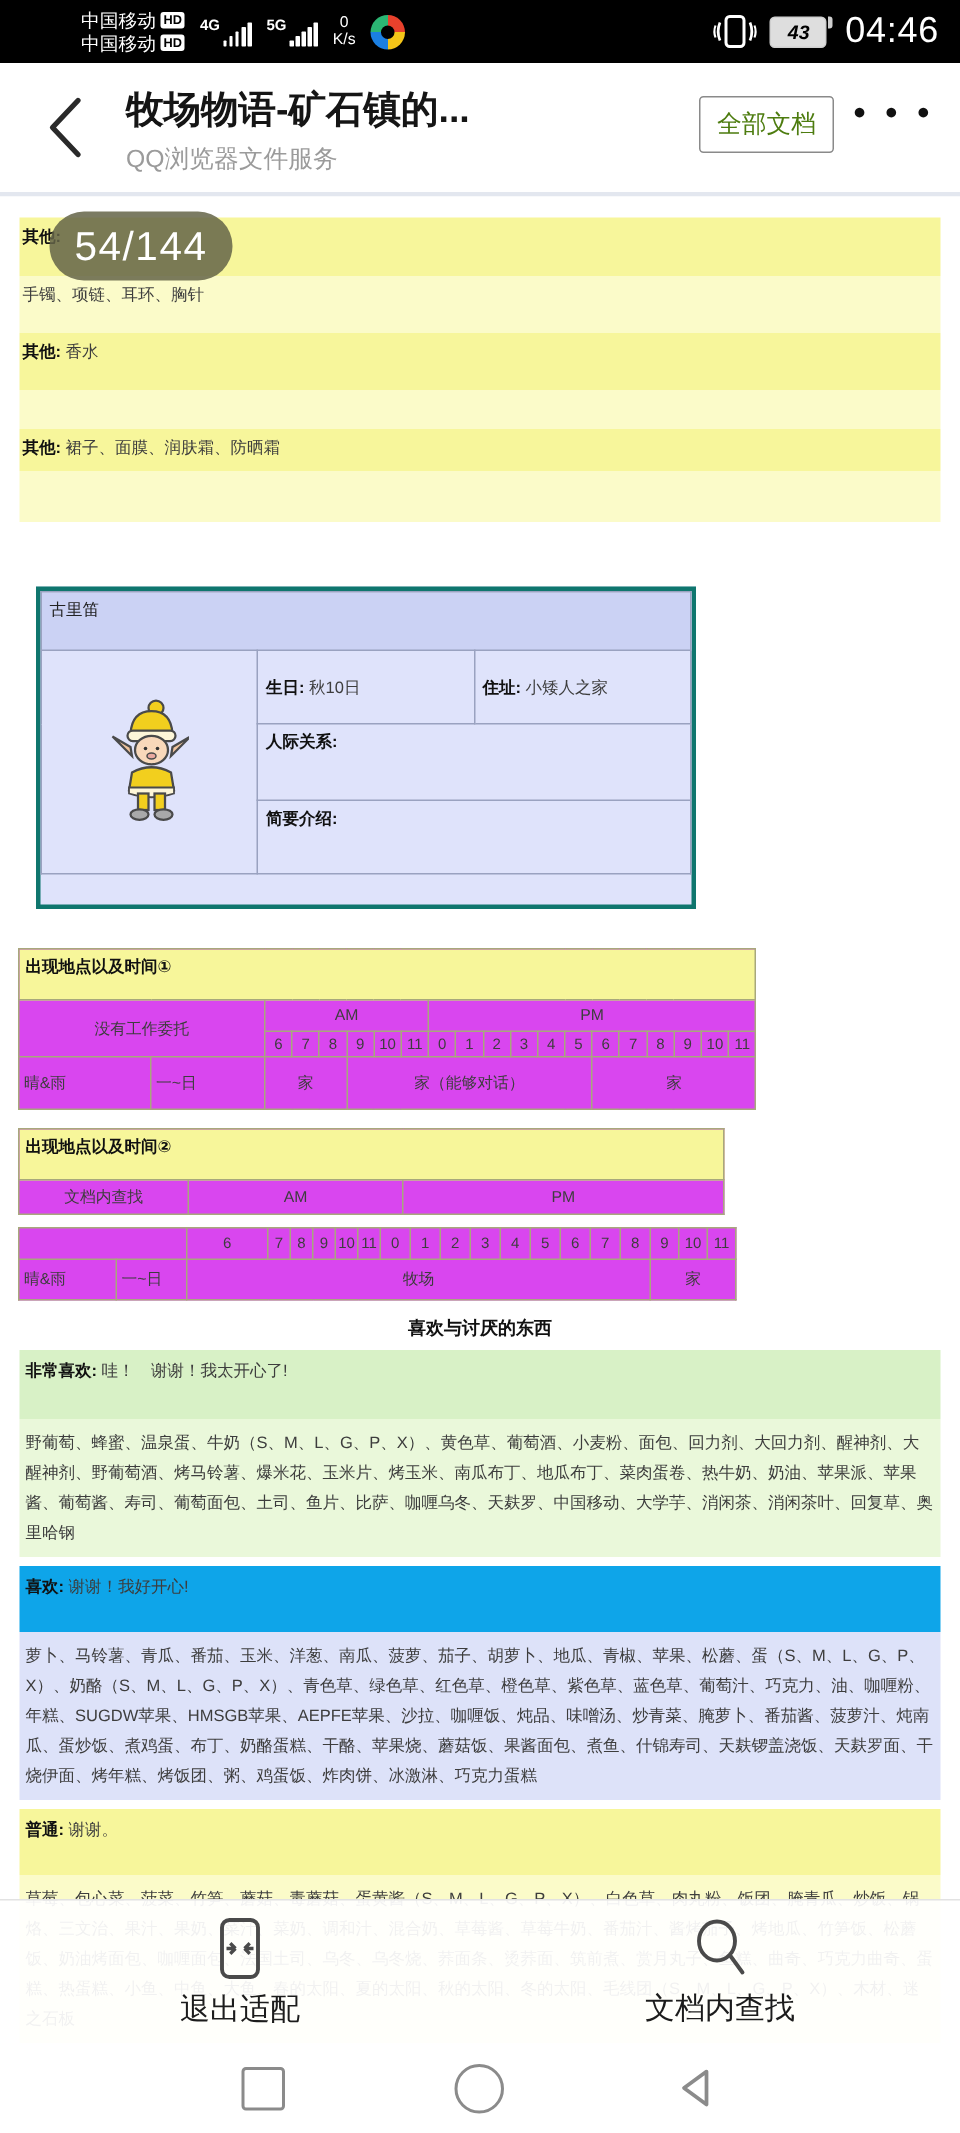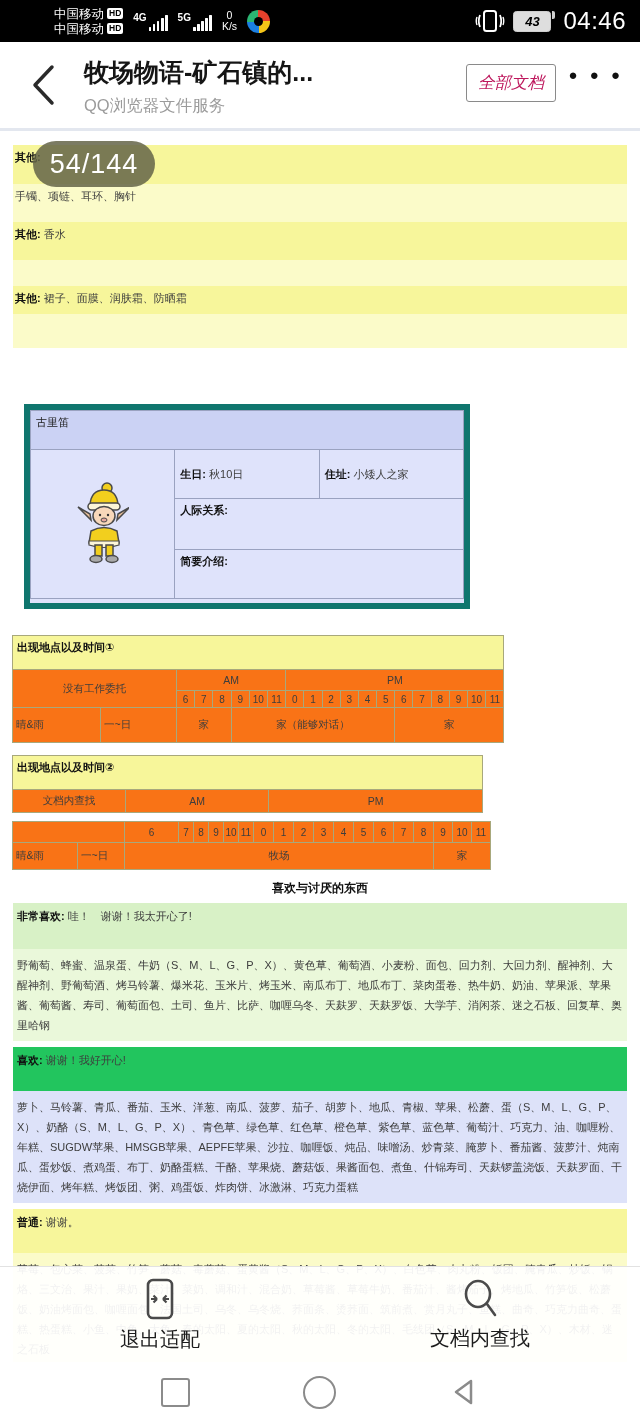--- a/index.html
+++ b/index.html
@@ -24,56 +24,56 @@
   .batt .body{width:36px;height:19px;border:1.5px solid #cfcfcf;border-radius:3.5px;background:#dedede;
               color:#000;font-size:13px;font-weight:bold;display:flex;align-items:center;justify-content:center;}
   .batt .nub{width:3px;height:8px;background:#cfcfcf;border-radius:0 2px 2px 0;margin-left:1px;}
   .sb-time{font-size:24px;letter-spacing:.5px;}
   
   .header{position:absolute;top:42px;left:0;width:636px;height:86px;background:#fff;}
   .back{position:absolute;left:30px;top:22px;width:26px;height:42px;cursor:pointer;}
   .htitle{position:absolute;left:84px;top:14px;font-size:25px;font-weight:bold;color:#151515;white-space:nowrap;}
   .hsub{position:absolute;left:84px;top:53px;font-size:16.5px;color:#9b9b9b;}
   .alldocs{position:absolute;right:80px;top:22px;border:1.5px solid #8a8a8a;border-radius:3px;
-           padding:7px 11px;font-size:16.5px;color:#be185d;background:#fff;cursor:pointer;font-style:italic;}
+           padding:7px 11px;font-size:16.5px;color:#4d7c0f;background:#fff;cursor:pointer;}
   .moredots{position:absolute;right:12px;top:24px;font-size:15px;letter-spacing:4px;color:#111;cursor:pointer;}
   .hdr-div{position:absolute;top:128px;left:0;width:640px;height:3px;background:#e3e7ef;}
   
   .doc{position:absolute;top:131px;left:0;width:640px;height:1291px;background:#fff;overflow:hidden;
        color:#3d3d3d;font-size:11px;}
   .band{margin:0 13px;padding:5px 2px 0 2px;box-sizing:border-box;}
   .band b{color:#111;}
   .bd{background:#f7f69b;}
   .bl{background:#fbfbc9;}
   
-  .charwrap{margin:56px 0 0 24px;width:434px;background:#dfe3fb;border:6px solid #0f766e;padding-bottom:4px;}
+  .charwrap{margin:43px 0 0 24px;width:434px;background:#dfe3fb;border:3px solid #0f766e;padding-bottom:20px;}
   .chartab{border-collapse:collapse;width:100%;table-layout:fixed;}
   .chartab td{border:1px solid #9aa2c0;vertical-align:top;padding:4px 5px;}
   .charname{background:#cbd2f4;height:30px;font-size:11px;color:#222;}
   .sprite-cell{width:128px;text-align:center;vertical-align:middle !important;}
   .cell-center{text-align:left;vertical-align:middle !important;}
   .chartab b{color:#111;}
   
-  .sched{border-collapse:collapse;table-layout:fixed;margin-left:12px;background:#f97316;}
+  .sched{border-collapse:collapse;table-layout:fixed;margin-left:12px;background:#d946ef;}
   .sched td{border:1px solid #a8a87c;text-align:center;vertical-align:middle;padding:0;font-size:10.5px;color:#3d3d3d;}
   .sched .ttl{background:#f7f69a;text-align:left;padding:4px 4px 14px 4px;font-weight:bold;color:#111;font-size:11px;}
   .sched .hr{height:16px;font-size:10px;}
   .t1{width:492px;margin-top:26px;}
   .t2a{width:471px;margin-top:12px;}
   .t2b{width:478px;margin-top:8px;}
   .gapless td{height:20px;}
   
   .likes-title{text-align:center;font-weight:bold;color:#111;font-size:12px;margin-top:10px;}
   .sec{margin:6px 13px 0 13px;}
   .sec .head{padding:6px 4px 0 4px;box-sizing:border-box;}
   .sec .head b{color:#111;}
   .sec .list{padding:6px 4px;line-height:20px;box-sizing:border-box;}
   .g-h{background:#d8f1c6;height:46px;}
   .g-l{background:#eaf8da;min-height:66px;}
-  .b-h{background:#22c55e;height:44px;}
+  .b-h{background:#0ea5e9;height:44px;}
   .b-l{background:#dde2f9;min-height:106px;}
   .y-h{background:#f7f69b;height:44px;}
   .y-l{background:#fbfbc9;min-height:86px;}
   .ghost{margin:12px 13px 0 13px;color:#c2c2a0;opacity:.75;line-height:20px;}
   
   .badge{position:absolute;left:33px;top:141px;width:122px;height:46px;border-radius:24px;
          background:rgba(100,100,72,.85);color:#fff;font-size:27px;display:flex;
          align-items:center;justify-content:center;letter-spacing:1px;}
   
   .toolbar{position:absolute;left:0;top:1266px;width:640px;height:96px;
@@ -301,21 +301,21 @@
       <td colspan="15">牧场</td>
       <td colspan="3">家</td>
     </tr>
   </tbody>
     </table>
 
   <div class="likes-title">喜欢与讨厌的东西</div>
 
   <div class="sec">
     <div class="head g-h"><b>非常喜欢:</b> <span>哇！　谢谢！我太开心了!</span></div>
-    <div class="list g-l">野葡萄、蜂蜜、温泉蛋、牛奶（S、M、L、G、P、X）、黄色草、葡萄酒、小麦粉、面包、回力剂、大回力剂、醒神剂、大醒神剂、野葡萄酒、烤马铃薯、爆米花、玉米片、烤玉米、南瓜布丁、地瓜布丁、菜肉蛋卷、热牛奶、奶油、苹果派、苹果酱、葡萄酱、寿司、葡萄面包、土司、鱼片、比萨、咖喱乌冬、天麸罗、天麸罗饭、大学芋、消闲茶、迷之石板、回复草、奥里哈钢</div>
+    <div class="list g-l">野葡萄、蜂蜜、温泉蛋、牛奶（S、M、L、G、P、X）、黄色草、葡萄酒、小麦粉、面包、回力剂、大回力剂、醒神剂、大醒神剂、野葡萄酒、烤马铃薯、爆米花、玉米片、烤玉米、南瓜布丁、地瓜布丁、菜肉蛋卷、热牛奶、奶油、苹果派、苹果酱、葡萄酱、寿司、葡萄面包、土司、鱼片、比萨、咖喱乌冬、天麸罗、中国移动、大学芋、消闲茶、消闲茶叶、回复草、奥里哈钢</div>
   </div>
 
   <div class="sec">
     <div class="head b-h"><b>喜欢:</b> <span>谢谢！我好开心!</span></div>
     <div class="list b-l">萝卜、马铃薯、青瓜、番茄、玉米、洋葱、南瓜、菠萝、茄子、胡萝卜、地瓜、青椒、苹果、松蘑、蛋（S、M、L、G、P、X）、奶酪（S、M、L、G、P、X）、青色草、绿色草、红色草、橙色草、紫色草、蓝色草、葡萄汁、巧克力、油、咖喱粉、年糕、SUGDW苹果、HMSGB苹果、AEPFE苹果、沙拉、咖喱饭、炖品、味噌汤、炒青菜、腌萝卜、番茄酱、菠萝汁、炖南瓜、蛋炒饭、煮鸡蛋、布丁、奶酪蛋糕、干酪、苹果烧、蘑菇饭、果酱面包、煮鱼、什锦寿司、天麸锣盖浇饭、天麸罗面、干烧伊面、烤年糕、烤饭团、粥、鸡蛋饭、炸肉饼、冰激淋、巧克力蛋糕</div>
   </div>
 
   <div class="sec">
     <div class="head y-h"><b>普通:</b> <span>谢谢。</span></div>
     <div class="list y-l">草莓、包心菜、菠菜、竹笋、蘑菇、毒蘑菇、蛋黄酱（S、M、L、G、P、X）、白色草、肉丸粉、饭团、腌青瓜、炒饭、锅烙、三文治、果汁、果奶、菜汁、菜奶、调和汁、混合奶、草莓酱、草莓牛奶、番茄汁、酱烤茄子、烤地瓜、竹笋饭、松蘑饭、奶油烤面包、咖喱面包、法国土司、乌冬、乌冬烧、荞面条、烫荞面、筑前煮、赏月丸子、鱼糕、曲奇、巧克力曲奇、蛋糕、热蛋糕、小鱼、中鱼、大鱼、春的太阳、夏的太阳、秋的太阳、冬的太阳、毛线团（S、M、L、G、P、X）、木材、迷之石板</div>

